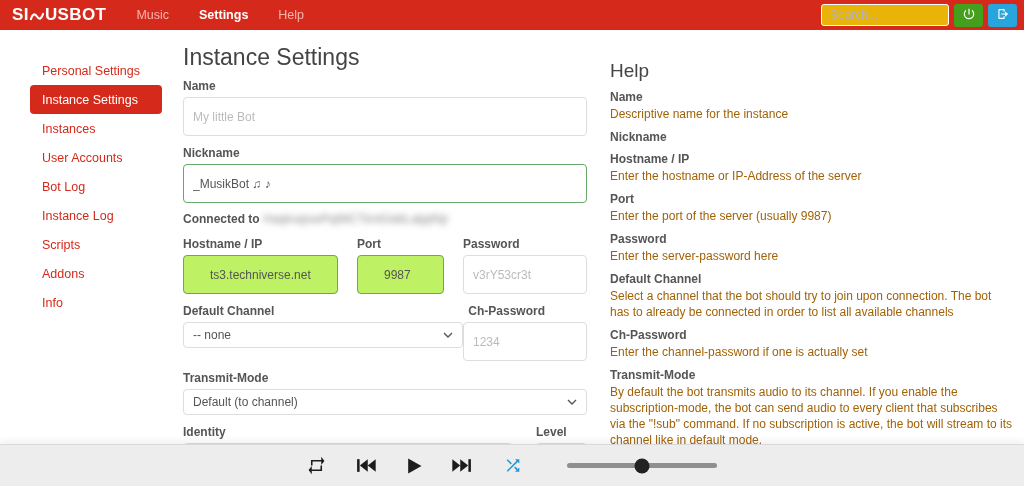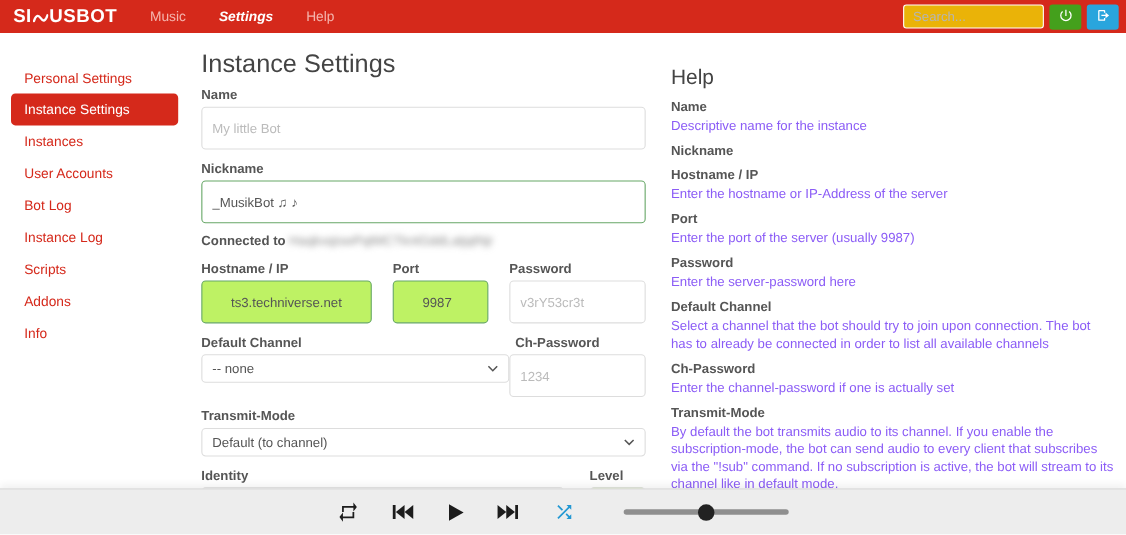--- a/index.html
+++ b/index.html
@@ -16,36 +16,36 @@
     position:absolute; top:0; left:0; right:0; height:30px;
     background:#d5291b; display:flex; align-items:center; z-index:10;
   }
   .logo {
     color:#fff; font-weight:bold; font-size:17px; letter-spacing:.4px;
     padding:0 16px 0 12px; display:flex; align-items:center; cursor:pointer;
   }
   .logo .wave { margin:2px 1px 0 1px; display:inline-flex; }
   .nav-menu { display:flex; gap:30px; margin-left:14px; font-size:12.5px; }
   .nav-item { color:rgba(255,226,220,.75); cursor:pointer; }
-  .nav-item.active { color:#fff; font-weight:bold;font-style:italic; }
+  .nav-item.active { color:#fff; font-weight:bold; }
   .nav-right { margin-left:auto; display:flex; align-items:center; gap:5px; padding-right:7px; }
   .search-input {
     width:128px; height:22px; border:1px solid #fff; border-radius:3px;
     padding:0 8px; font-size:12px; color:#555; outline:none; background:#eab308;
   }
   .search-input::placeholder { color:#b5b5b5; }
   .nav-btn {
     width:29px; height:23px; border:none; border-radius:3px;
     display:flex; align-items:center; justify-content:center; cursor:pointer; padding:0;
   }
   .btn-power  { background:#44a01c; }
   .btn-logout { background:#29a5dd; }
 
   
-  .sidebar { position:absolute; top:30px; left:0; width:170px; padding-top:26px; }
+  .sidebar { position:absolute; top:30px; left:0; width:170px; padding-top:26px;padding-left:20px; }
   .side-item {
     font-size:12.5px; color:#d5291b; cursor:pointer;
     margin:0 8px 0 10px; padding:7.5px 0 7.5px 12px; border-radius:4px;
   }
   .side-item.active { background:#d5291b; color:#fff; }
 
   
   .form-col { position:absolute; left:183px; top:30px; width:404px; }
   .page-title { font-size:23px; font-weight:500; color:#444; margin:14px 0 0; line-height:27px; }
   .f-label { display:block; font-size:12px; font-weight:bold; color:#555; margin:10px 0 0; line-height:14px; }
@@ -69,21 +69,21 @@
   .row { display:flex; justify-content:space-between; }
   .w-host{width:155px;} .w-port{width:87px;} .w-pass{width:124px;}
   .w-chan{width:298px;} .w-chpass{width:124px;}
   .w-ident{width:330px;} .w-level{width:51px;}
   .w-tts{width:282px;} .w-locale{width:71px;} .w-vol{width:51px;}
 
   
   .help-col { position:absolute; left:610px; top:30px; width:404px; }
   .help-title { font-size:19px; font-weight:500; color:#444; margin:30px 0 0; line-height:22px; }
   .h-term { font-size:12px; font-weight:bold; color:#555; margin-top:8px; line-height:14px; }
-  .h-desc { font-size:12px; color:#8b5cf6; margin-top:2px; line-height:16px; }
+  .h-desc { font-size:12px; color:#a16207; margin-top:2px; line-height:16px; }
 
   
   .player {
     position:absolute; left:0; right:0; bottom:0; height:42px; z-index:8;
     background:#ededed; border-top:1px solid #d9d9d9;
     box-shadow:0 -4px 6px rgba(0,0,0,.05);
     display:flex; align-items:center; justify-content:center; gap:27px;
   }
   .p-btn { background:none; border:none; padding:0; cursor:pointer; display:flex; align-items:center; }
   .p-btn svg { display:block; }

